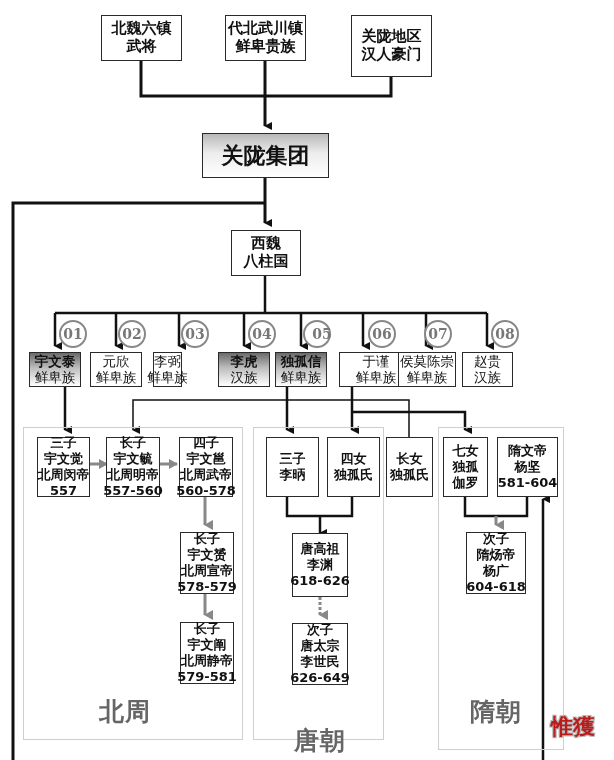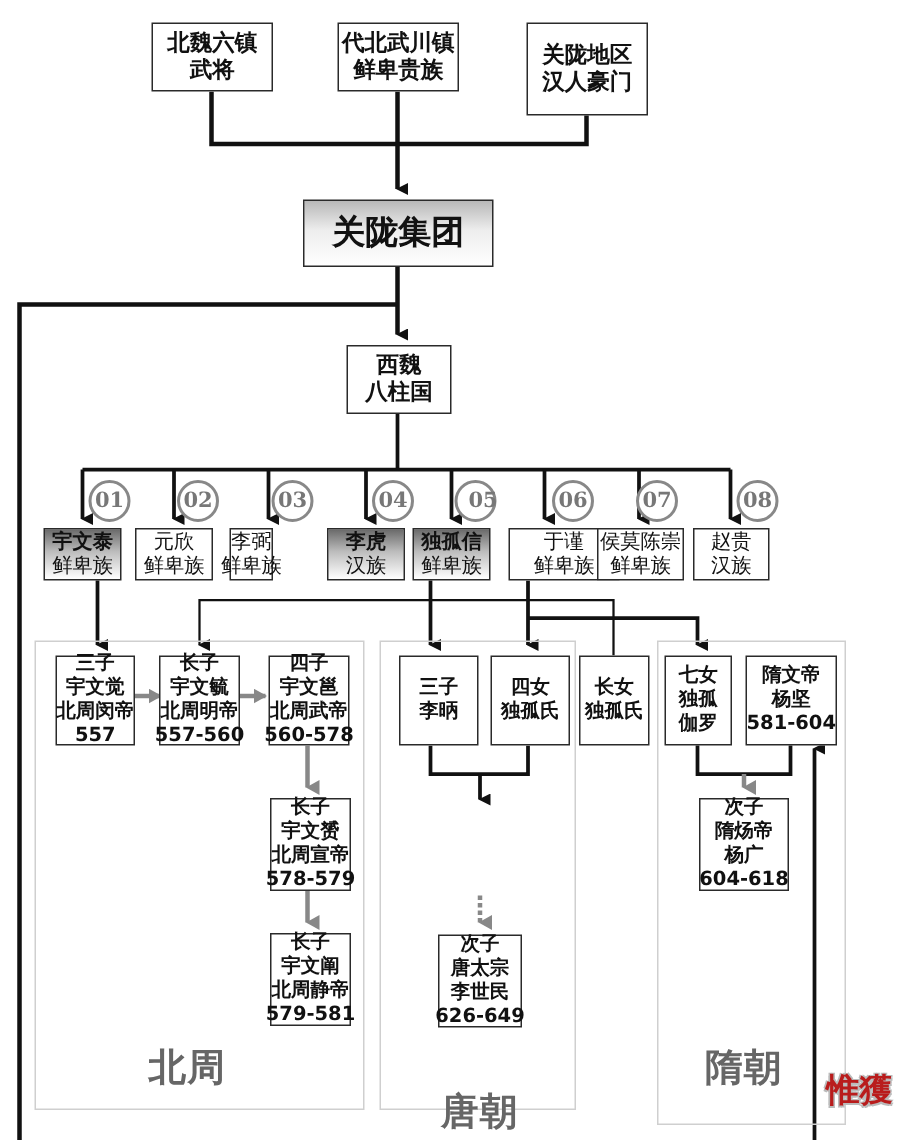--- a/index.html
+++ b/index.html
@@ -204,20 +204,25 @@
   <div class="region-label" style="left:99px;top:695px;">北周</div>
 
   <div class="box small" style="left:266px;top:437px;width:53px;height:60px;">
     <span>三子</span>
     <span>李昞</span>
   </div>
   <div class="box small" style="left:327px;top:437px;width:53px;height:60px;">
     <span>四女</span>
     <span>独孤氏</span>
   </div>
+  <div class="box small" style="left:292px;top:533px;width:56px;height:64px;">
+    <span>唐高祖</span>
+    <span>李渊</span>
+    <span>618-626</span>
+  </div>
   <div class="box small" style="left:292px;top:623px;width:56px;height:62px;">
     <span>次子</span>
     <span>唐太宗</span>
     <span>李世民</span>
     <span>626-649</span>
   </div>
   <div class="region-label" style="left:294px;top:724px;">唐朝</div>
 
   <div class="box small" style="left:386px;top:437px;width:47px;height:60px;">
     <span>长女</span>

